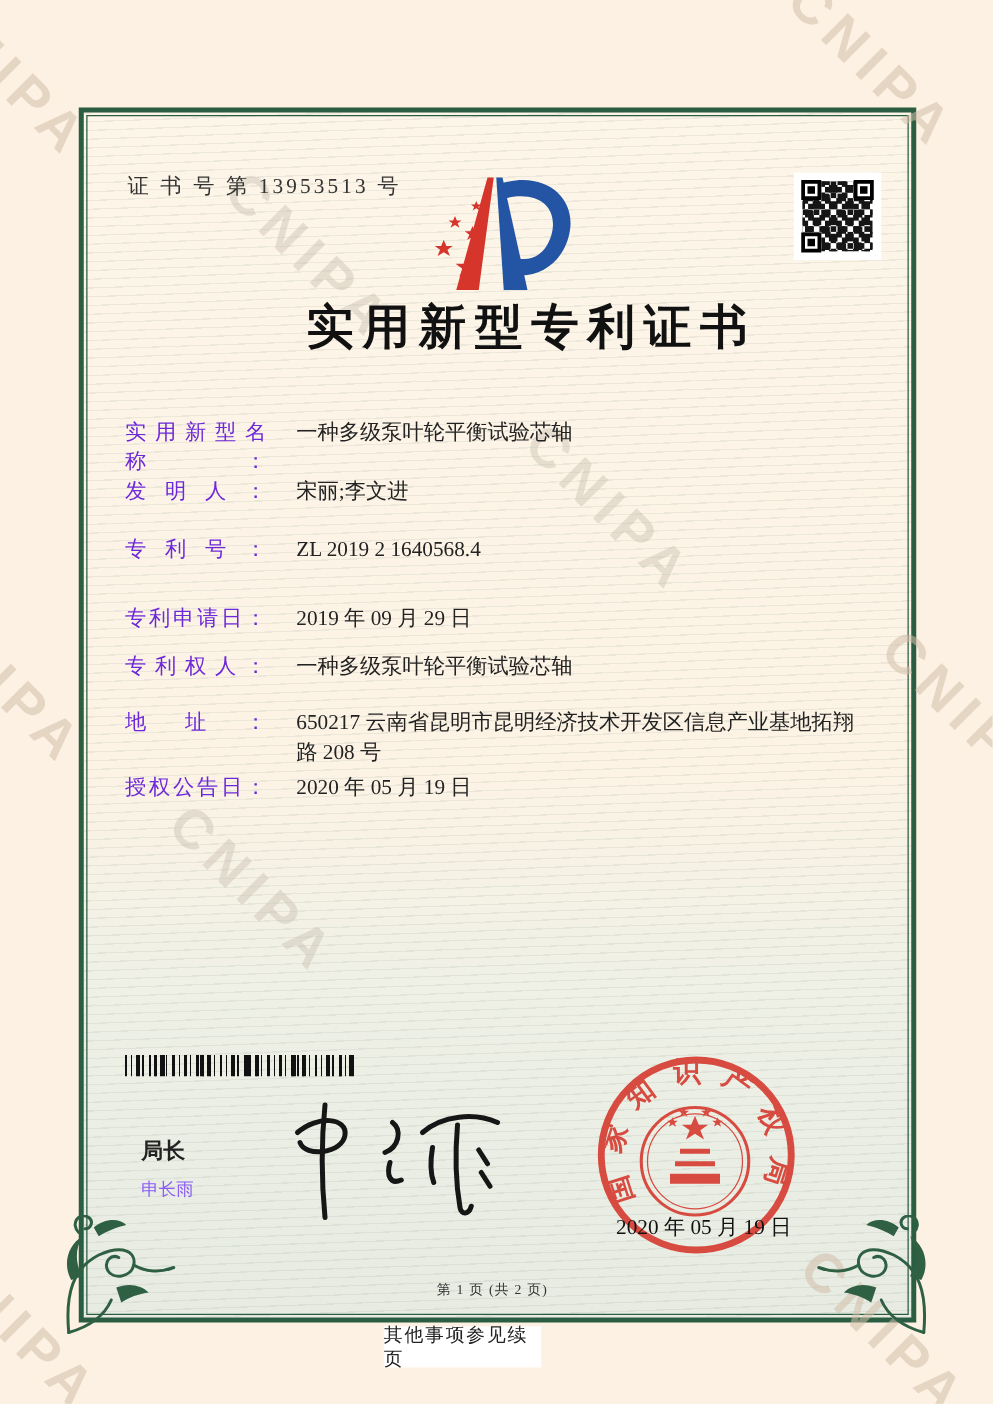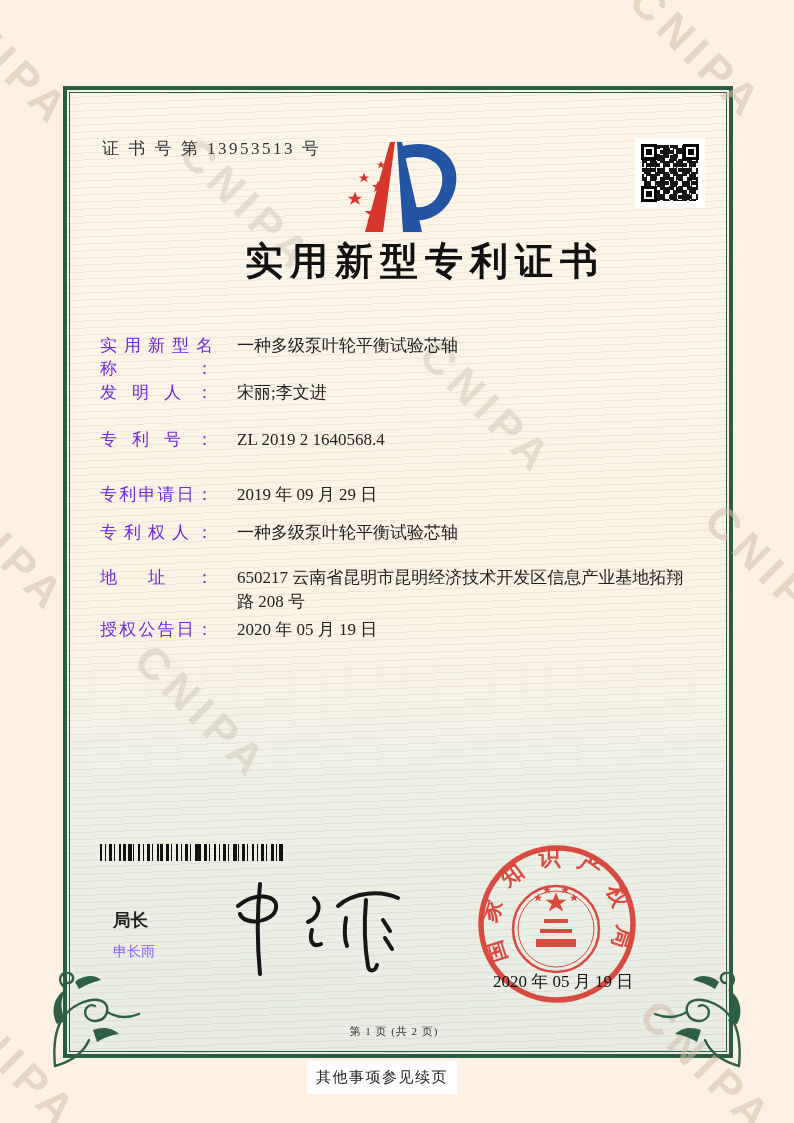--- a/index.html
+++ b/index.html
@@ -65,21 +65,21 @@
         #111 31px 32px,rgba(0,0,0,0) 32px 37px);
   }
   .sig-title{left:113px;top:908px;font-size:17.5px;color:#222;font-weight:bold;}
   .sig-name{left:113px;top:943px;font-size:14px;color:#8b5cf6;}
   .sig-svg{left:226px;top:878px;}
   .seal{left:472px;top:841px;width:170px;height:170px;}
   .seal-date{left:488px;top:970px;width:150px;text-align:center;font-size:17px;color:#111;
              white-space:nowrap;}
   .page-info{left:63px;top:1024px;width:662px;text-align:center;font-size:11px;
              letter-spacing:1px;color:#333;}
-  .note-strip{left:307px;top:1061px;width:150px;height:33px;background:#fff;
+  .note-strip{left:307px;top:1061px;width:126px;height:33px;background:#fff;
               display:flex;align-items:center;justify-content:center;}
   .note-text{font-size:15px;letter-spacing:1.5px;color:#222;}
 </style>
 </head>
 <body>
 
 <span class="wm" style="left:-38px;top:-18px">CNIPA</span>
 <span class="wm" style="left:655px;top:-25px">CNIPA</span>
 <span class="wm inner" style="left:205px;top:128px">CNIPA</span>
 <span class="wm inner" style="left:445px;top:330px">CNIPA</span>

